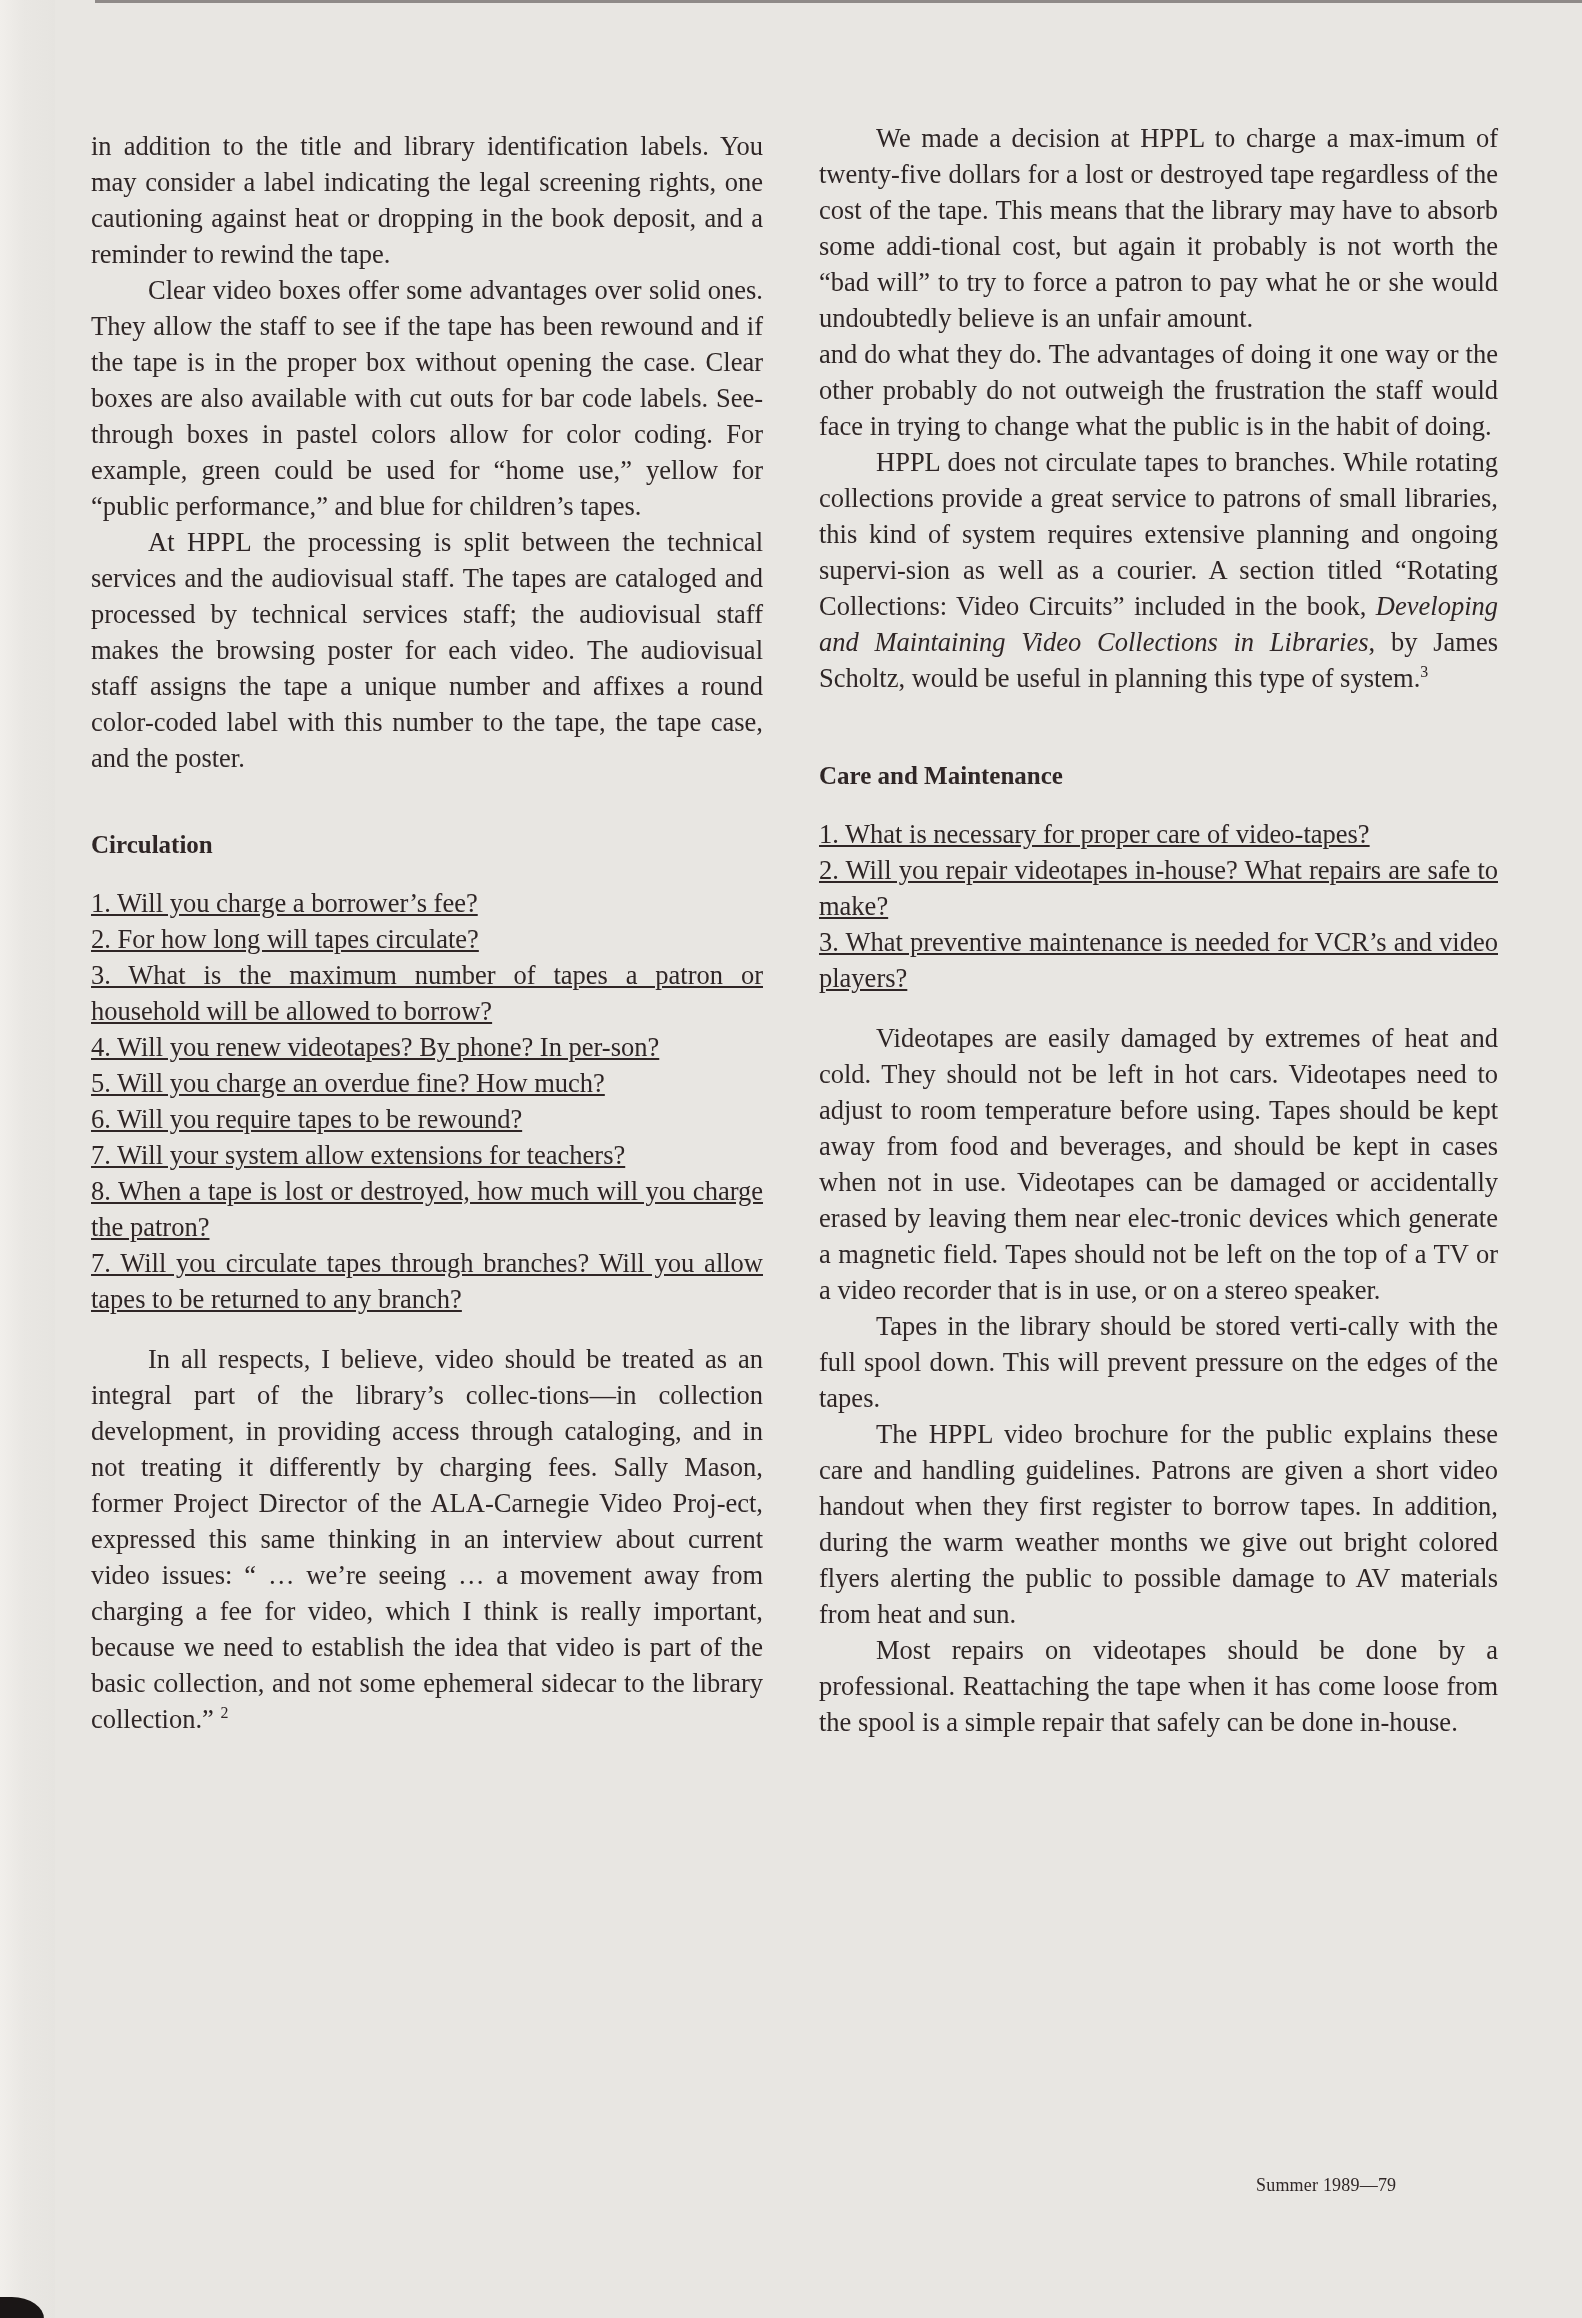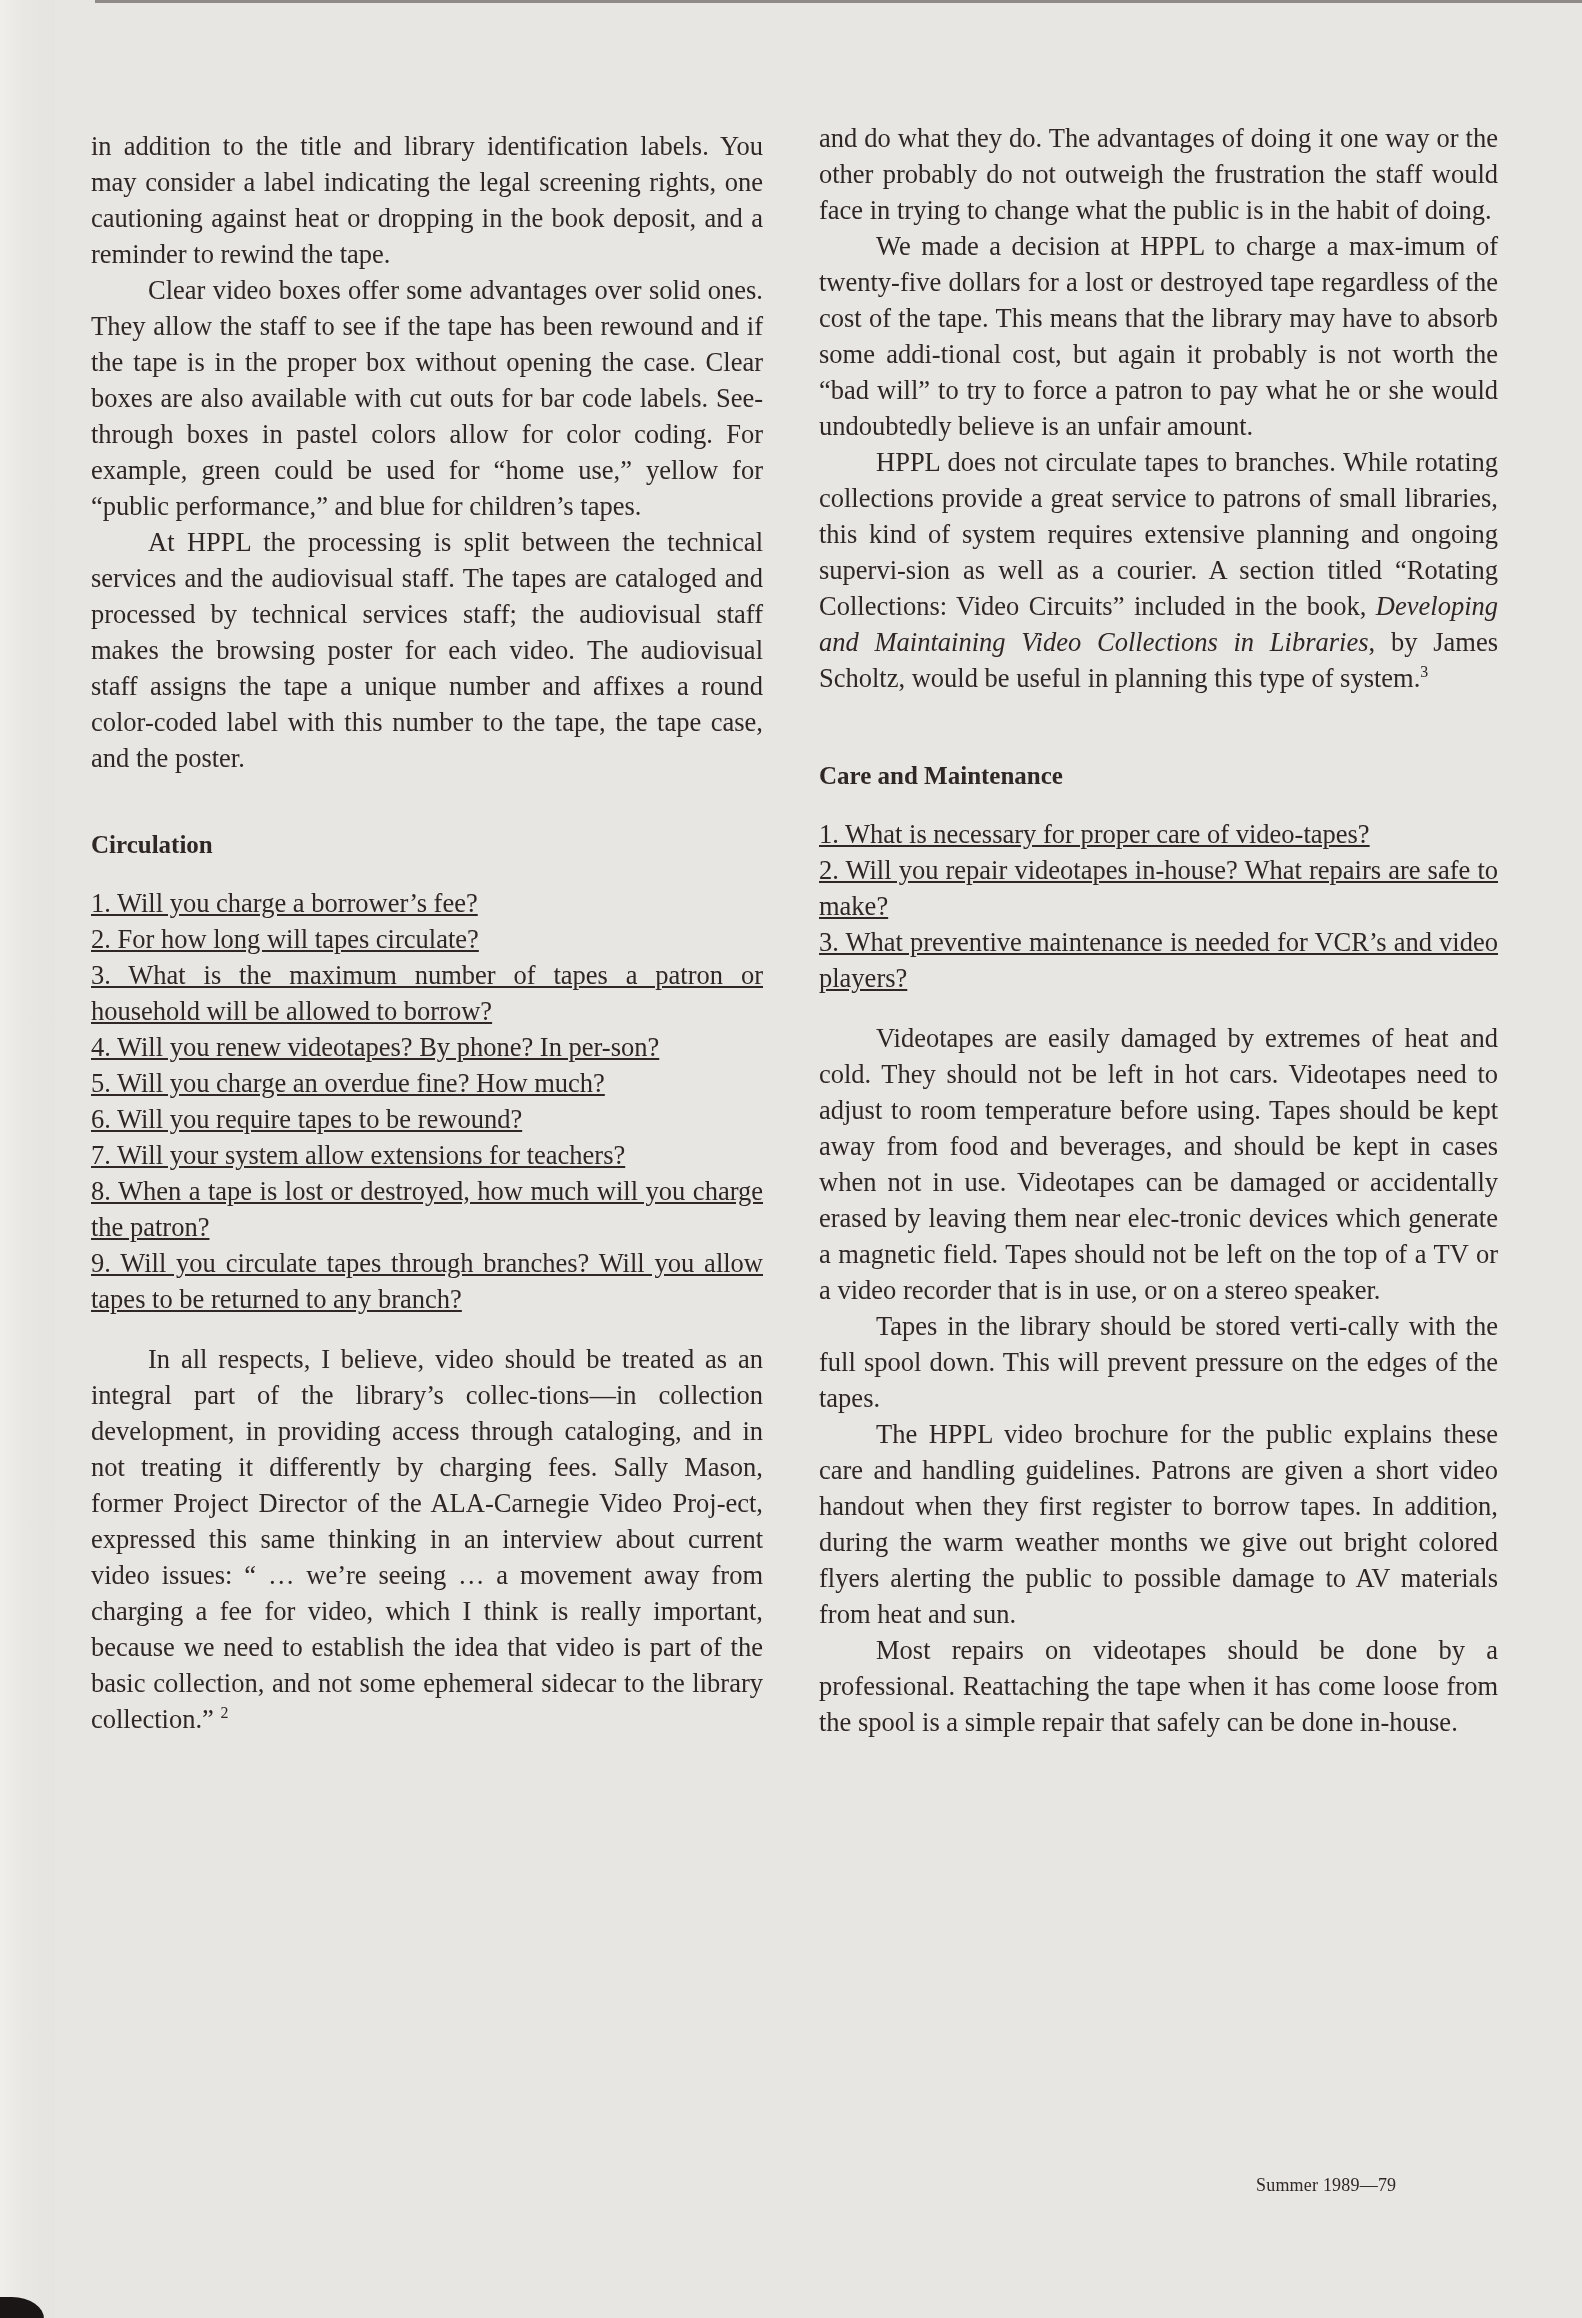--- a/index.html
+++ b/index.html
@@ -60,29 +60,29 @@
   <div class="sp-after-head"></div>
   <ol class="qlist">
     <li>1. Will you charge a borrower’s fee?</li>
     <li>2. For how long will tapes circulate?</li>
     <li>3. What is the maximum number of tapes a patron or household will be allowed to borrow?</li>
     <li>4. Will you renew videotapes? By phone? In per-son?</li>
     <li>5. Will you charge an overdue fine? How much?</li>
     <li>6. Will you require tapes to be rewound?</li>
     <li>7. Will your system allow extensions for teachers?</li>
     <li>8. When a tape is lost or destroyed, how much will you charge the patron?</li>
-    <li>9. Will you circulate tapes through branches? Will you allow tapes to be returned to any branch?</li>
+    <li>7. Will you circulate tapes through branches? Will you allow tapes to be returned to any branch?</li>
   </ol>
   <div class="sp-block"></div>
   <p class="para"><span>In all respects, I believe, video should be treated as an integral part of the library’s collec-tions—in collection development, in providing access through cataloging, and in not treating it differently by charging fees. Sally Mason, former Project Director of the ALA-Carnegie Video Proj-ect, expressed this same thinking in an interview about current video issues: “ … we’re seeing … a movement away from charging a fee for video, which I think is really important, because we need to establish the idea that video is part of the basic collection, and not some ephemeral sidecar to the library collection.”</span> <sup>2</sup></p>
 </div>
 
 <div id="col-right" class="column">
+  <p class="para">We made a decision at HPPL to charge a max-imum of twenty-five dollars for a lost or destroyed tape regardless of the cost of the tape. This means that the library may have to absorb some addi-tional cost, but again it probably is not worth the “bad will” to try to force a patron to pay what he or she would undoubtedly believe is an unfair amount.</p>
   <p class="para noindent">and do what they do. The advantages of doing it one way or the other probably do not outweigh the frustration the staff would face in trying to change what the public is in the habit of doing.</p>
-  <p class="para">We made a decision at HPPL to charge a max-imum of twenty-five dollars for a lost or destroyed tape regardless of the cost of the tape. This means that the library may have to absorb some addi-tional cost, but again it probably is not worth the “bad will” to try to force a patron to pay what he or she would undoubtedly believe is an unfair amount.</p>
   <p class="para"><span>HPPL does not circulate tapes to branches. While rotating collections provide a great service to patrons of small libraries, this kind of system requires extensive planning and ongoing supervi-sion as well as a courier. A section titled “Rotating Collections: Video Circuits” included in the book, </span><em>Developing and Maintaining Video Collections in Libraries</em><span>, by James Scholtz, would be useful in planning this type of system.</span><sup>3</sup></p>
   <div class="sp-heading-right"></div>
   <h3 class="heading">Care and Maintenance</h3>
   <div class="sp-after-head"></div>
   <ol class="qlist">
     <li>1. What is necessary for proper care of video-tapes?</li>
     <li>2. Will you repair videotapes in-house? What repairs are safe to make?</li>
     <li>3. What preventive maintenance is needed for VCR’s and video players?</li>
   </ol>
   <div class="sp-block"></div>

